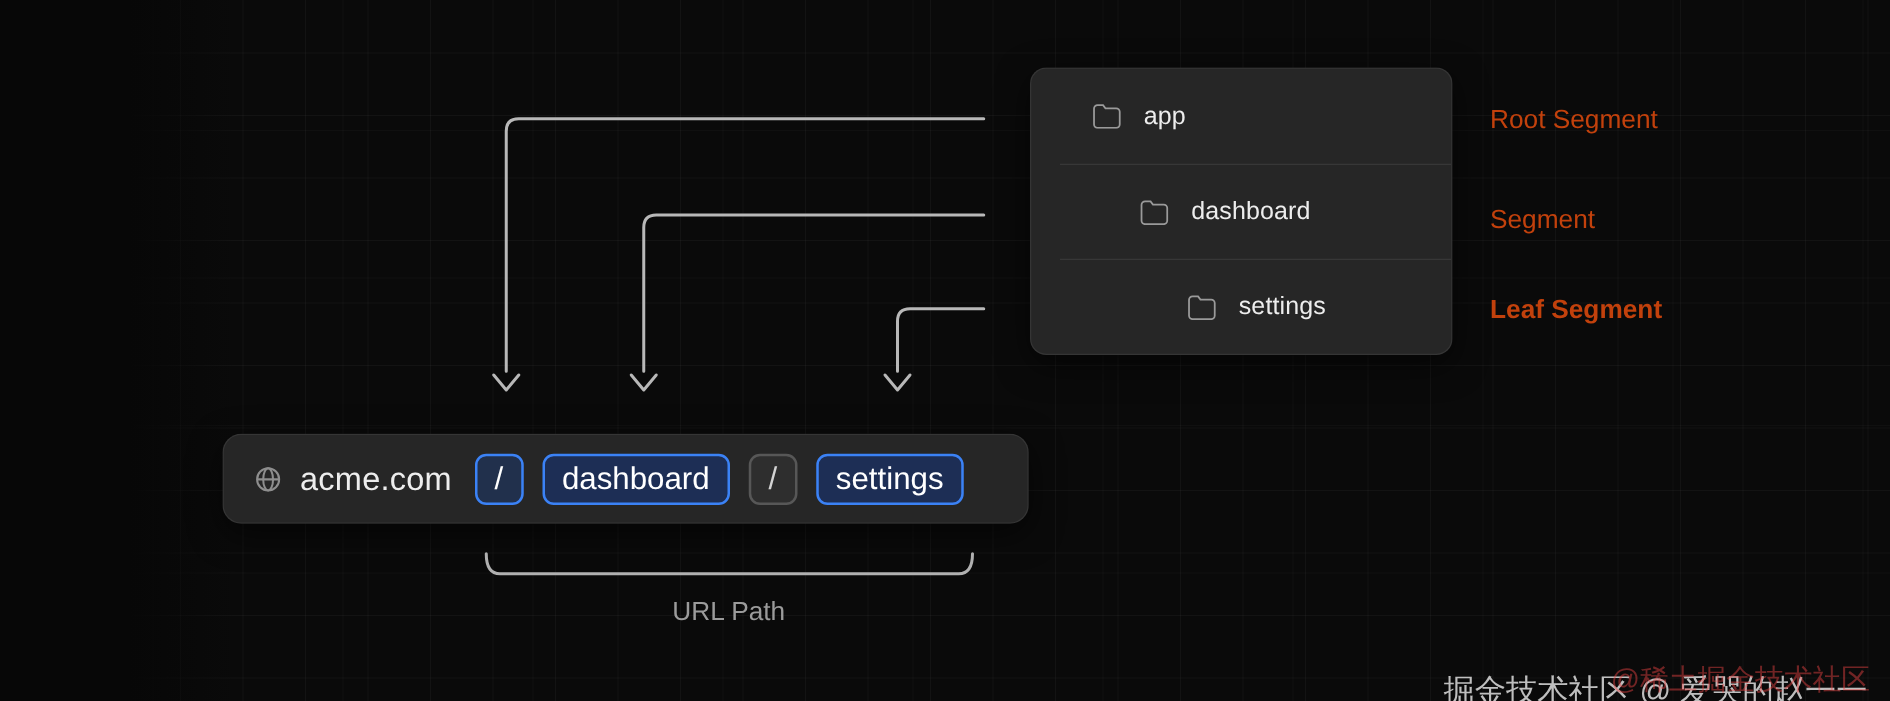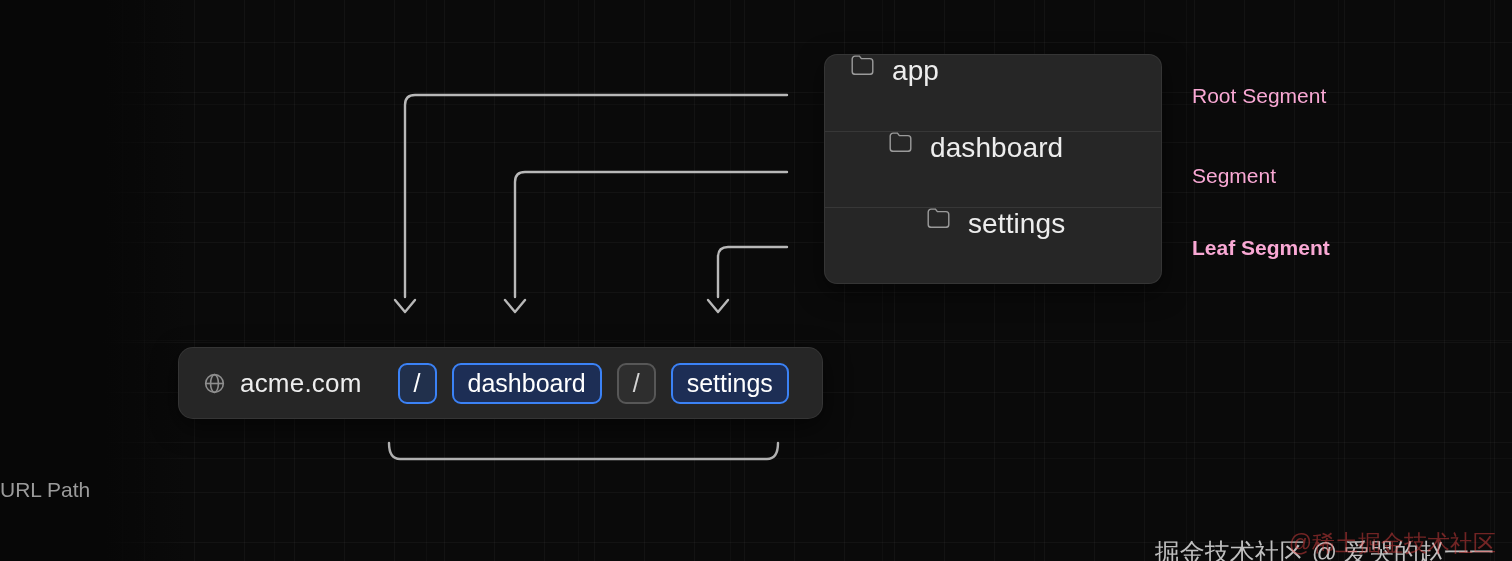--- a/index.html
+++ b/index.html
@@ -65,46 +65,47 @@
     top: 54px;
     width: 338px;
     border-radius: 13px;
     background: #262626;
     border: 1px solid rgba(255,255,255,0.07);
     box-shadow: 0 8px 26px rgba(0,0,0,0.55);
     overflow: hidden;
   }
   .tree-row {
     display: flex;
-    align-items: flex-start;
+    align-items: center;
     height: 76px;
     padding-left: 26px;
     color: #ededed;
-    font-size: 28px;
+    font-size: 20px;
     letter-spacing: 0.1px;
+    margin-left: 23px;
   }
   .tree-row + .tree-row {
     border-top: 1px solid rgba(255,255,255,0.08);
   }
   .tree-row.depth-1 { padding-left: 64px; }
   .tree-row.depth-2 { padding-left: 102px; }
   .folder-icon {
     width: 23px;
     height: 20px;
     margin-right: 18px;
     flex: none;
     display: block;
   }
   .tree-label { white-space: nowrap; }
 
   
   .seg-label {
     position: absolute;
     left: 1192px;
-    color: #f9a8d4;
+    color: #c2410c;
     font-size: 21px;
     white-space: nowrap;
   }
   .seg-label.l0 { top: 84px; }
   .seg-label.l1 { top: 164px; }
   .seg-label.l2 { top: 236px; font-weight: bold; }
 
   
   .url-bar {
     position: absolute;
@@ -125,21 +126,21 @@
     width: 23px;
     height: 23px;
     flex: none;
     margin-right: 14px;
     display: block;
   }
   .host {
     color: #ededed;
     font-size: 26px;
     letter-spacing: 0.2px;
-    margin-right: 36px;
+    margin-right: 18px;
     white-space: nowrap;
   }
   .pill {
     display: inline-flex;
     align-items: center;
     justify-content: center;
     height: 41px;
     border-radius: 9px;
     font-size: 25px;
     color: #ffffff;
@@ -169,20 +170,21 @@
     position: absolute;
     left: 0; top: 0;
     width: 1512px; height: 561px;
     pointer-events: none;
   }
   .brace-label {
     position: absolute;
     left: 0;
     top: 478px;
     width: 1166px;
+    text-align: center;
     color: #9b9b9b;
     font-size: 21px;
   }
 
   
   .watermark-main {
     position: absolute;
     right: 18px;
     top: 512px;
     color: #cfcfcf;

